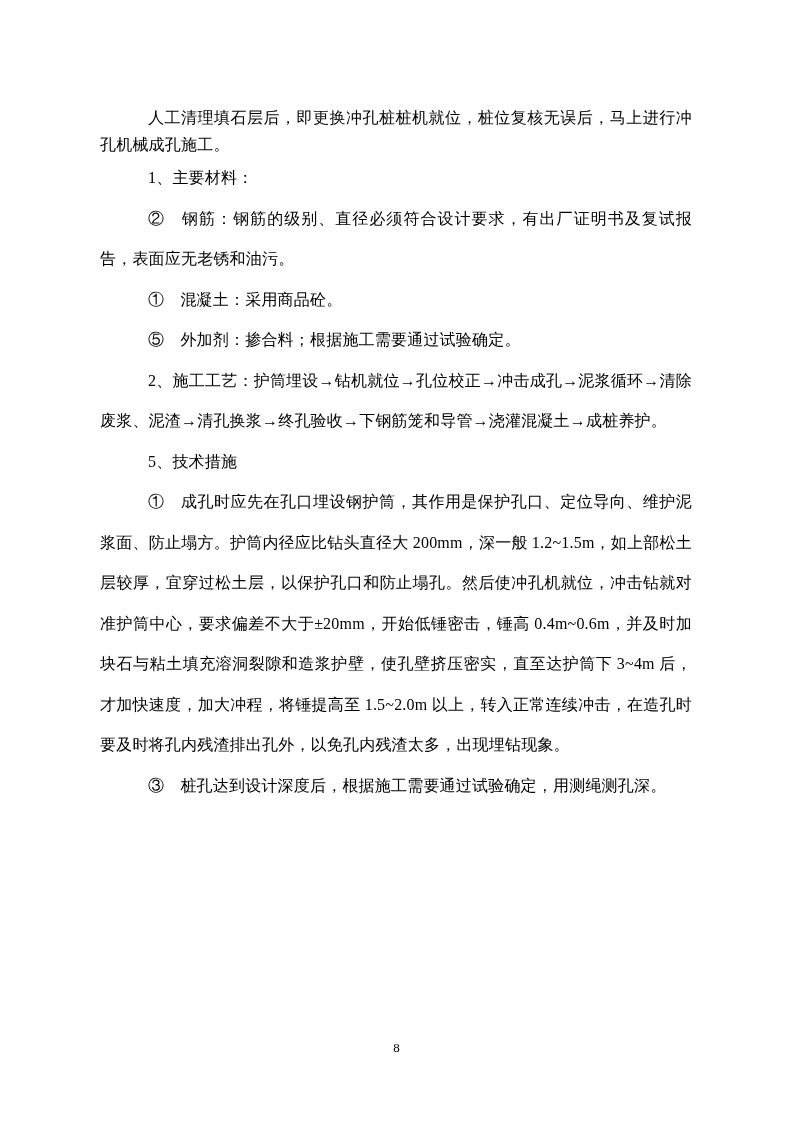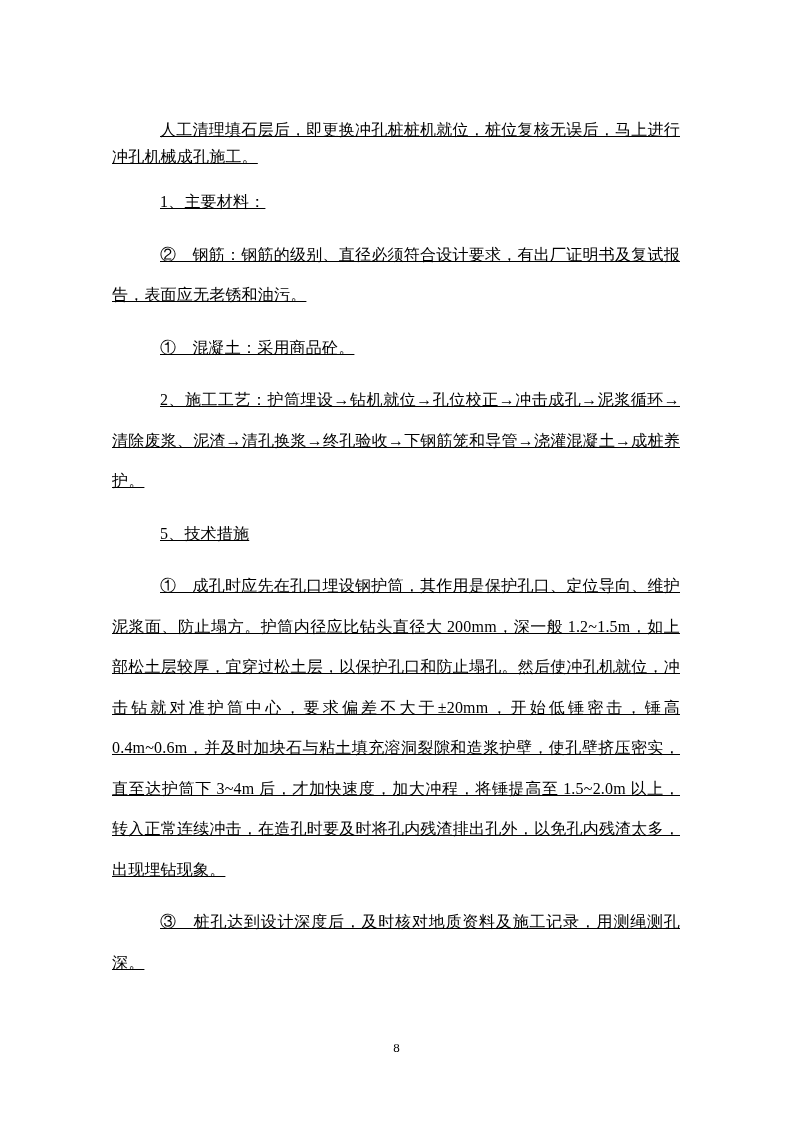--- a/index.html
+++ b/index.html
@@ -19,24 +19,23 @@
   .content {
     position: absolute;
     left: 100px;
     top: 104px;
     width: 592px;
     font-size: 16px;
     text-align: justify;
     letter-spacing: 0.2px;
   }
   .content p {
-    margin: 12px;
+    margin: 0;
     line-height: 40.5px;
     text-indent: 3em;
-    text-decoration: underline;
   }
   .content p.p-tight {
     line-height: 27px;
   }
   .footer {
     position: absolute;
     left: 0;
     right: 0;
     top: 1040px;
     text-align: center;
@@ -46,21 +45,22 @@
 </style>
 </head>
 <body>
 
 <div class="page">
   <div class="content">
     <p class="p-tight">人工清理填石层后，即更换冲孔桩桩机就位，桩位复核无误后，马上进行冲孔机械成孔施工。</p>
     <p>1、主要材料：</p>
     <p>②　钢筋：钢筋的级别、直径必须符合设计要求，有出厂证明书及复试报告，表面应无老锈和油污。</p>
     <p>①　混凝土：采用商品砼。</p>
+    <p>⑤　外加剂：掺合料；根据施工需要通过试验确定。</p>
     <p>2、施工工艺：护筒埋设→钻机就位→孔位校正→冲击成孔→泥浆循环→清除废浆、泥渣→清孔换浆→终孔验收→下钢筋笼和导管→浇灌混凝土→成桩养护。</p>
     <p>5、技术措施</p>
     <p>①　成孔时应先在孔口埋设钢护筒，其作用是保护孔口、定位导向、维护泥浆面、防止塌方。护筒内径应比钻头直径大 200mm，深一般 1.2~1.5m，如上部松土层较厚，宜穿过松土层，以保护孔口和防止塌孔。然后使冲孔机就位，冲击钻就对准护筒中心，要求偏差不大于±20mm，开始低锤密击，锤高 0.4m~0.6m，并及时加块石与粘土填充溶洞裂隙和造浆护壁，使孔壁挤压密实，直至达护筒下 3~4m 后，才加快速度，加大冲程，将锤提高至 1.5~2.0m 以上，转入正常连续冲击，在造孔时要及时将孔内残渣排出孔外，以免孔内残渣太多，出现埋钻现象。</p>
-    <p>③　桩孔达到设计深度后，及时核对地质资料及施工记录，用测绳测孔深。</p>
+    <p>③　桩孔达到设计深度后，根据施工需要通过试验确定，用测绳测孔深。</p>
   </div>
   <div class="footer">
     <span>8</span>
   </div>
 </div>
 
 </body></html>

